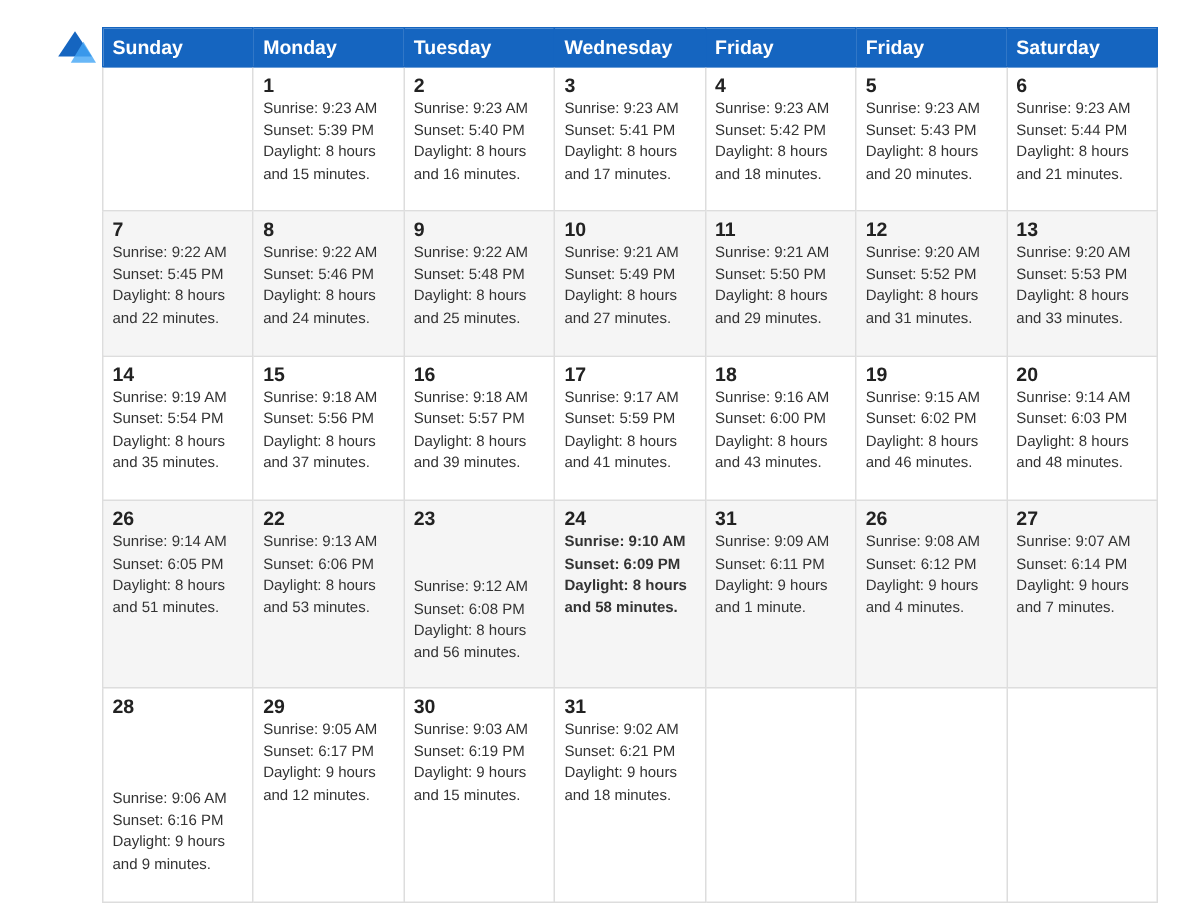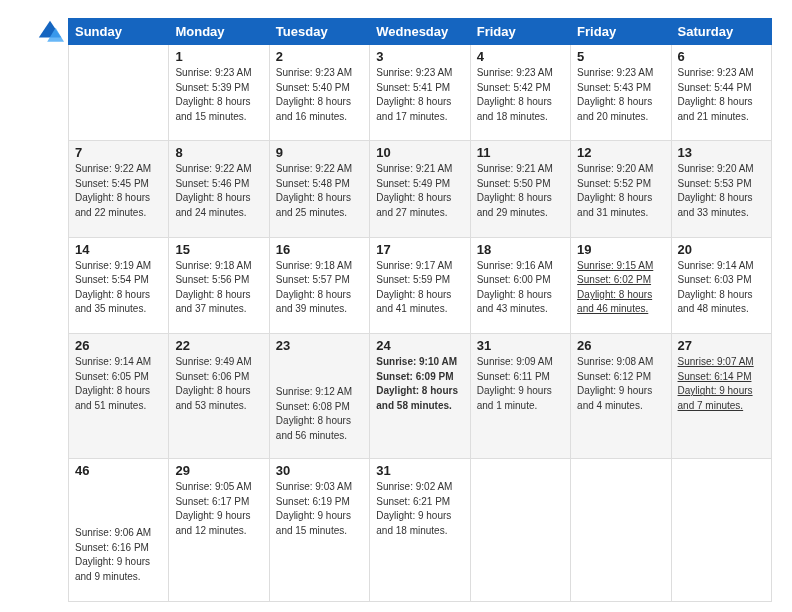--- a/index.html
+++ b/index.html
@@ -232,41 +232,41 @@
 Daylight: 8 hours and 41 minutes.</div>
           </td>
           <td>
             <span class="day-num">18</span>
             <div class="day-info" style="white-space: pre-line;">Sunrise: 9:16 AM
 Sunset: 6:00 PM
 Daylight: 8 hours and 43 minutes.</div>
           </td>
           <td>
             <span class="day-num">19</span>
-            <div class="day-info" style="white-space: pre-line; text-decoration: underline;">Sunrise: 9:15 AM
+            <div class="day-info" style="white-space: pre-line;">Sunrise: 9:15 AM
 Sunset: 6:02 PM
 Daylight: 8 hours and 46 minutes.</div>
           </td>
           <td>
             <span class="day-num">20</span>
             <div class="day-info" style="white-space: pre-line;">Sunrise: 9:14 AM
 Sunset: 6:03 PM
 Daylight: 8 hours and 48 minutes.</div>
           </td>
         </tr>
         <tr>
           <td>
             <span class="day-num">26</span>
             <div class="day-info" style="white-space: pre-line;">Sunrise: 9:14 AM
 Sunset: 6:05 PM
 Daylight: 8 hours and 51 minutes.</div>
           </td>
           <td>
             <span class="day-num">22</span>
-            <div class="day-info" style="white-space: pre-line;">Sunrise: 9:49 AM
+            <div class="day-info" style="white-space: pre-line;">Sunrise: 9:13 AM
 Sunset: 6:06 PM
 Daylight: 8 hours and 53 minutes.</div>
           </td>
           <td>
             <span class="day-num">23</span>
             <div class="day-info" style="white-space: pre-line; margin-top: 32px;">Sunrise: 9:12 AM
 Sunset: 6:08 PM
 Daylight: 8 hours and 56 minutes.</div>
           </td>
           <td>
@@ -282,28 +282,28 @@
 Daylight: 9 hours and 1 minute.</div>
           </td>
           <td>
             <span class="day-num">26</span>
             <div class="day-info" style="white-space: pre-line;">Sunrise: 9:08 AM
 Sunset: 6:12 PM
 Daylight: 9 hours and 4 minutes.</div>
           </td>
           <td>
             <span class="day-num">27</span>
-            <div class="day-info" style="white-space: pre-line; text-decoration: underline;">Sunrise: 9:07 AM
+            <div class="day-info" style="white-space: pre-line;">Sunrise: 9:07 AM
 Sunset: 6:14 PM
 Daylight: 9 hours and 7 minutes.</div>
           </td>
         </tr>
         <tr>
           <td>
-            <span class="day-num">46</span>
+            <span class="day-num">28</span>
             <div class="day-info" style="white-space: pre-line; margin-top: 48px;">Sunrise: 9:06 AM
 Sunset: 6:16 PM
 Daylight: 9 hours and 9 minutes.</div>
           </td>
           <td>
             <span class="day-num">29</span>
             <div class="day-info" style="white-space: pre-line;">Sunrise: 9:05 AM
 Sunset: 6:17 PM
 Daylight: 9 hours and 12 minutes.</div>
           </td>

